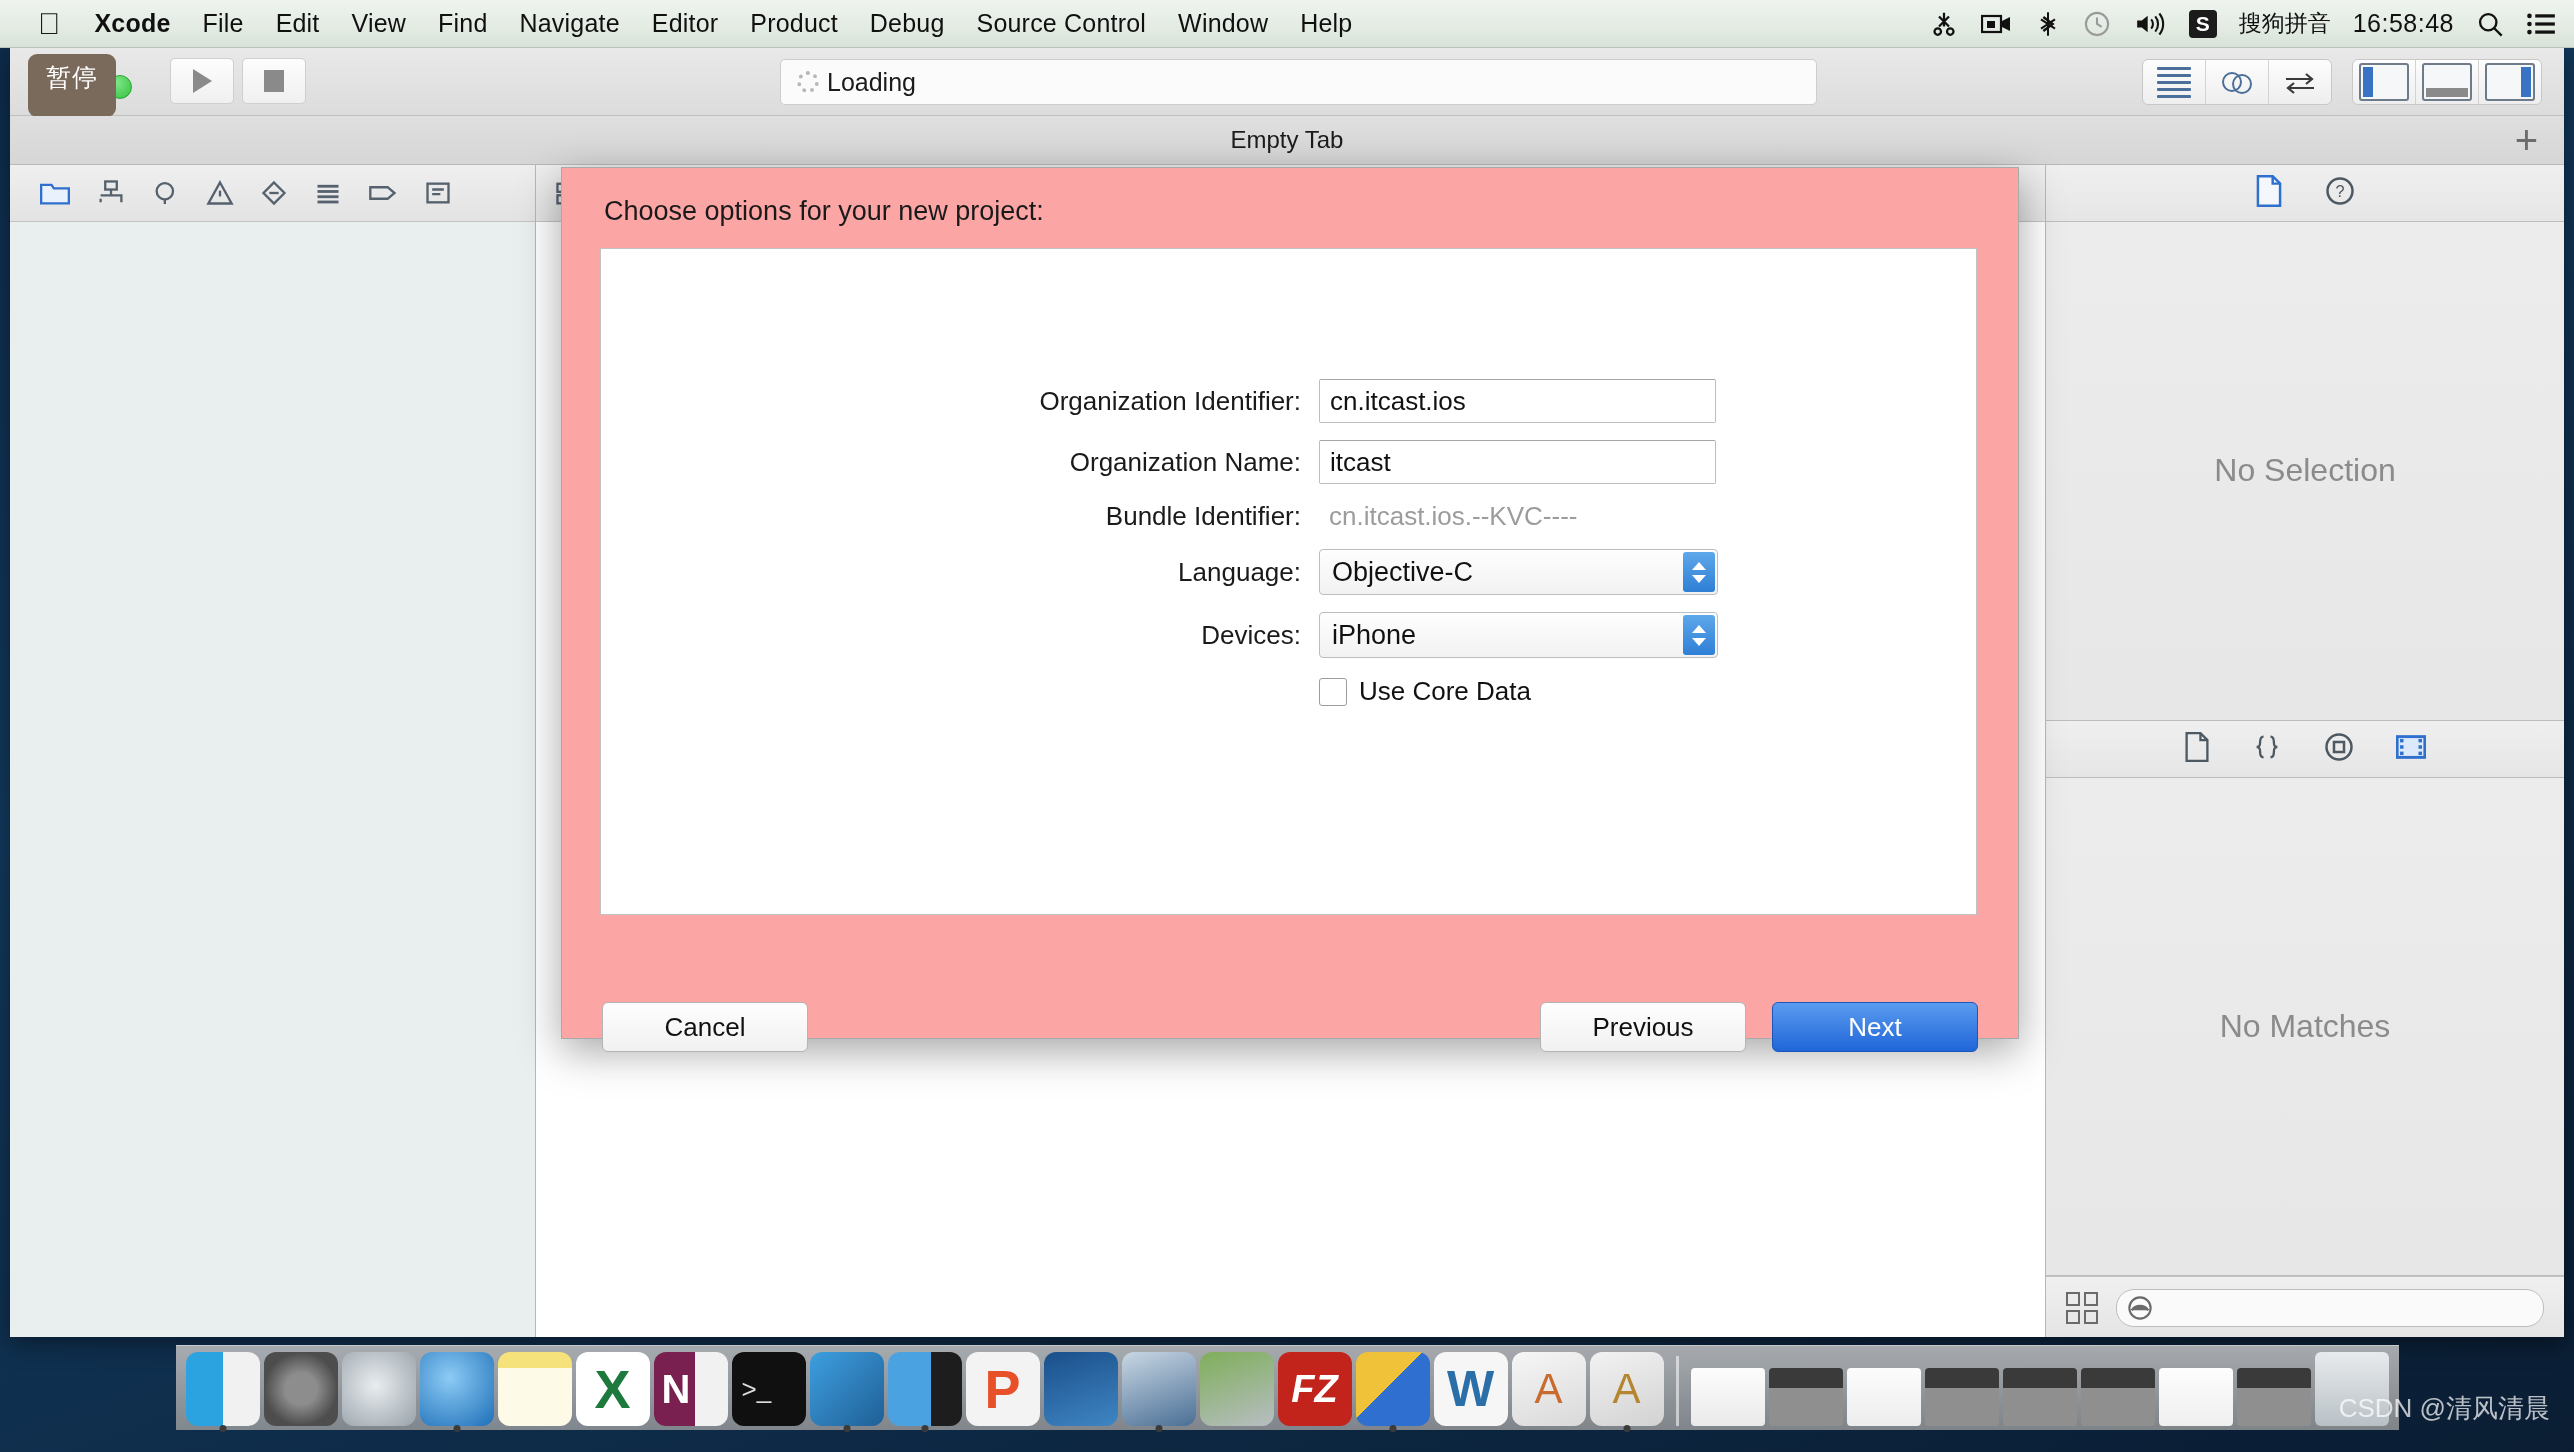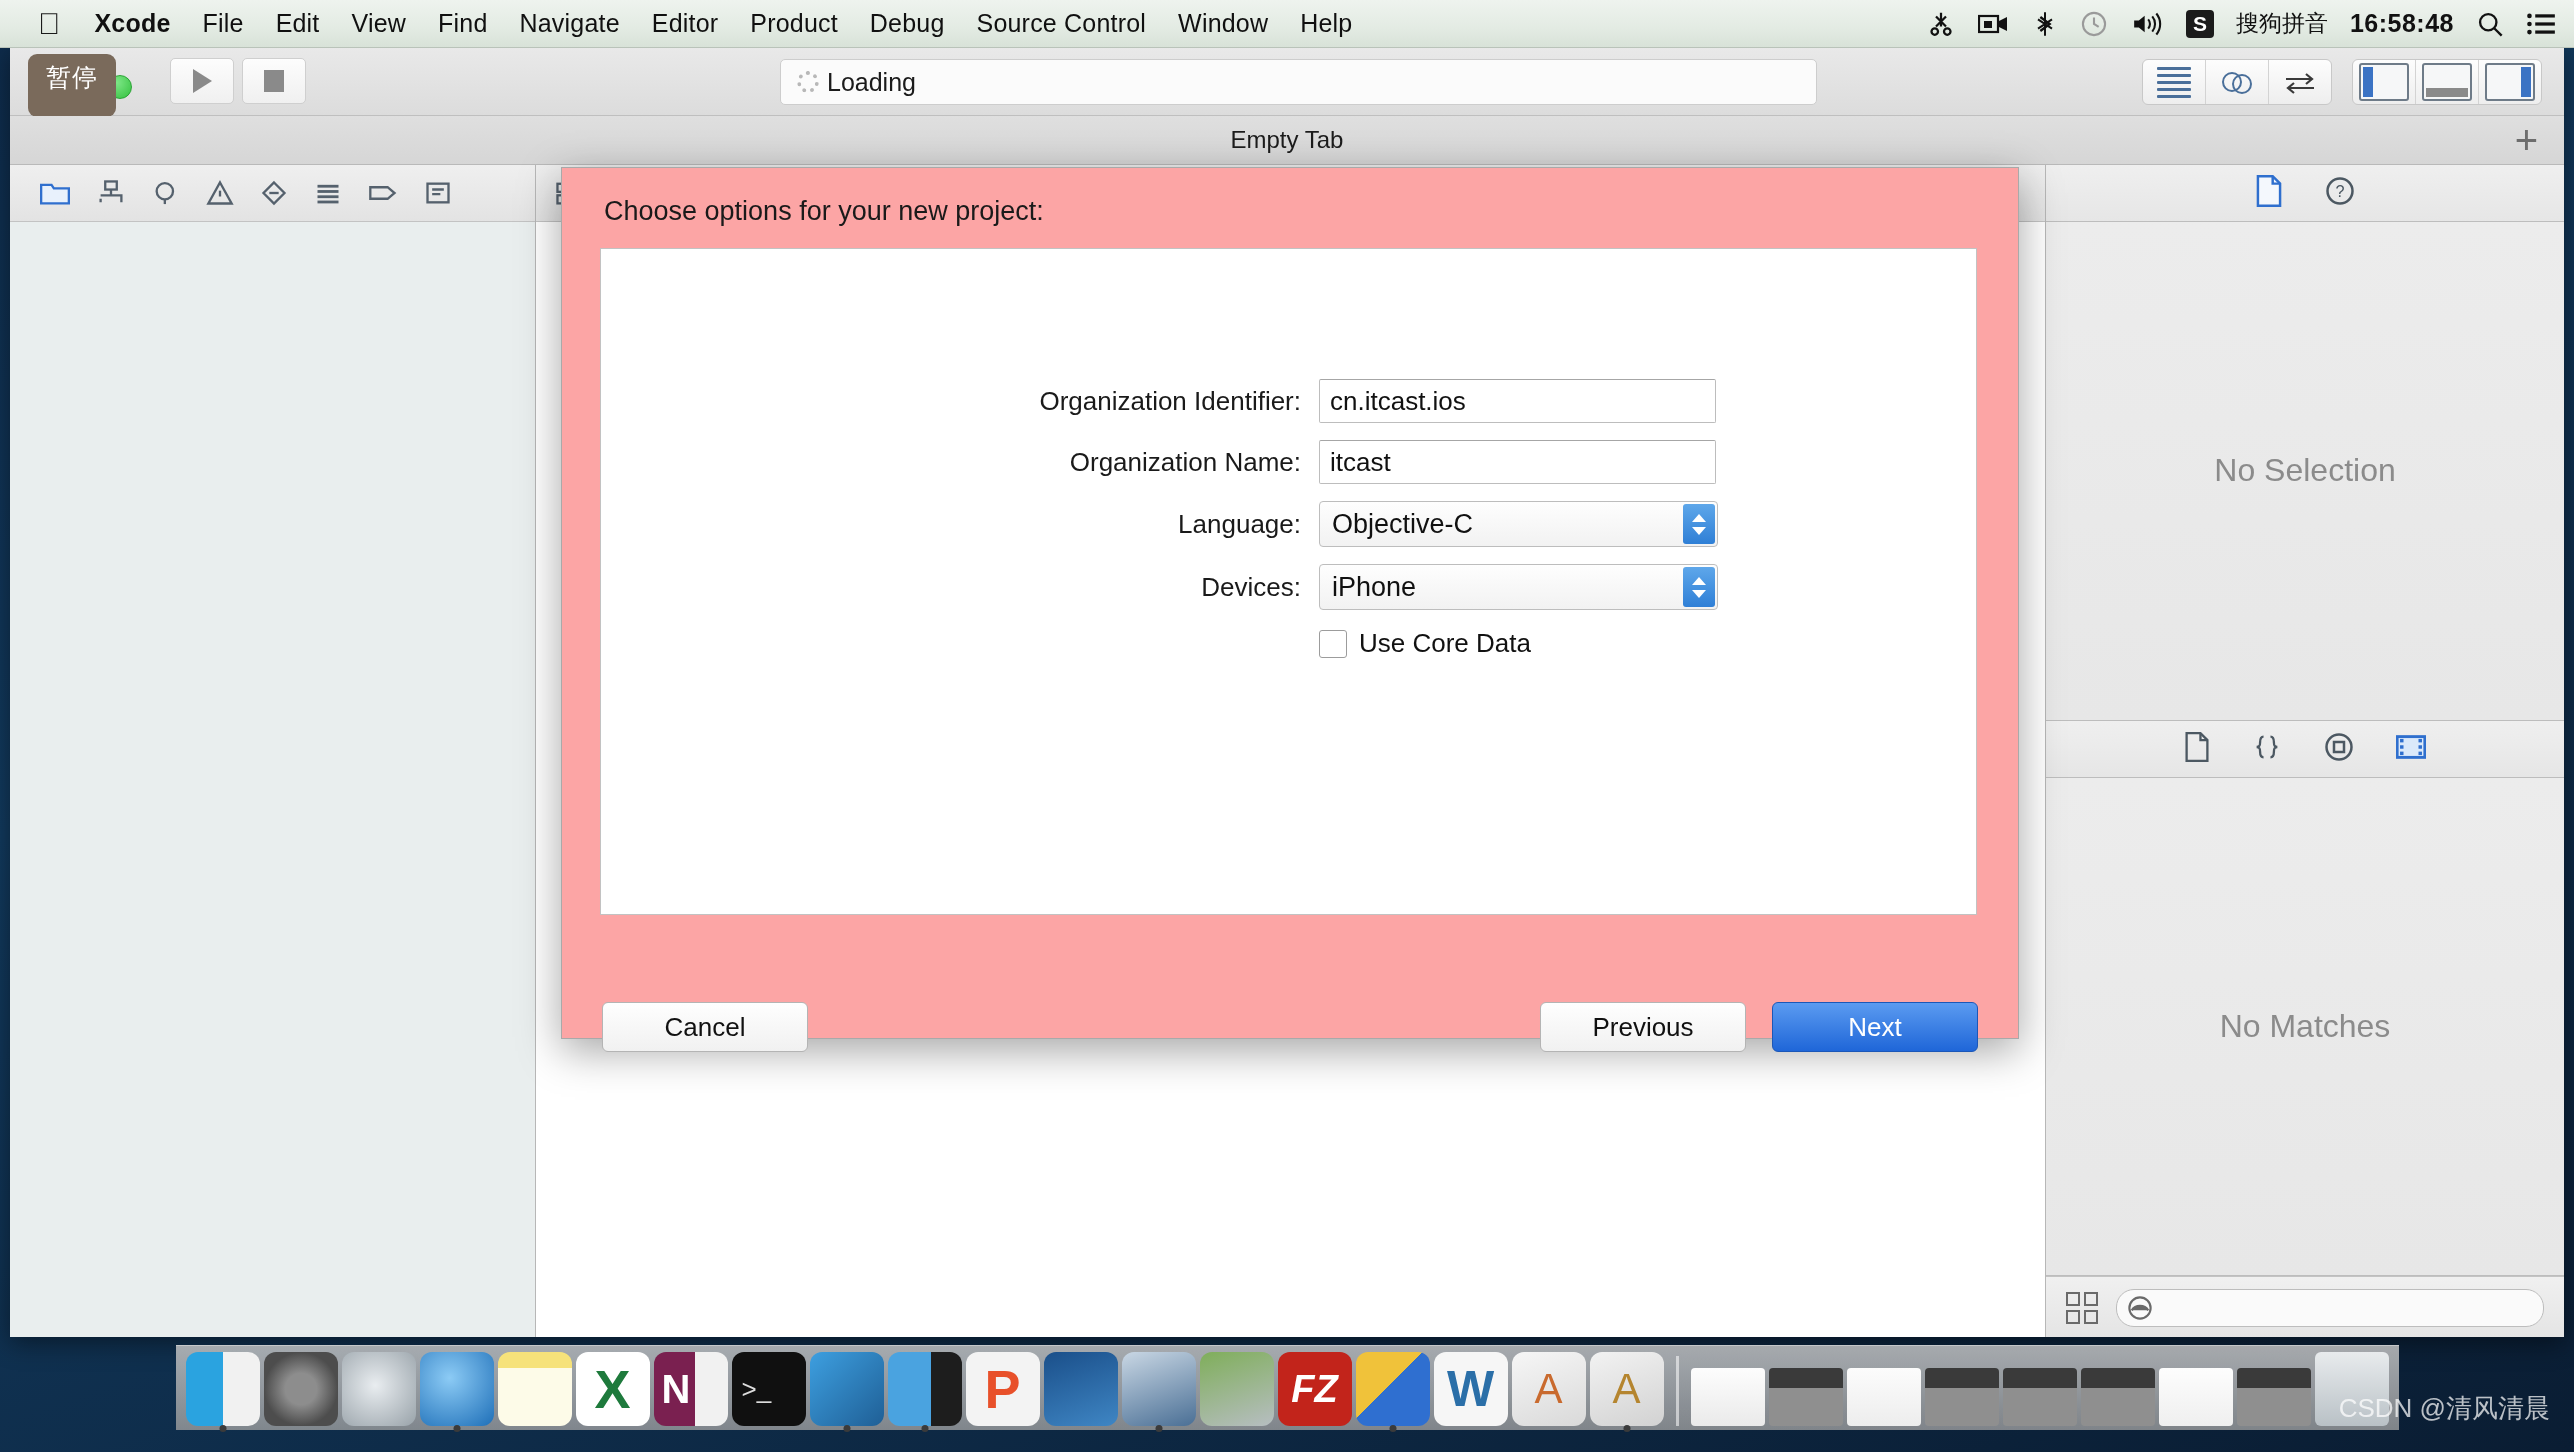--- a/index.html
+++ b/index.html
@@ -35,21 +35,21 @@
     position: absolute; right: 18px; top: 0; height: 47px;
     display: flex; align-items: center; gap: 22px;
   }
   .tray-icon { color: #1a1a1a; display:flex; align-items:center; justify-content:center; }
   .ime-badge {
     width: 28px; height: 28px; background: #1b1b1b; color: #fff;
     border-radius: 4px; font-size: 21px; font-weight: bold;
     display: flex; align-items: center; justify-content: center;
   }
   .tray-text { font-size: 23px; color: #111; white-space: nowrap; }
-  .tray-clock { font-size: 25px; color: #111; font-weight: 700; letter-spacing: .5px; }
+  .tray-clock { font-size: 25px; color: #111; font-weight: 400; letter-spacing: .5px; }
 
   
   #window {
     position: absolute; left: 10px; top: 47px;
     width: 2554px; height: 1290px;
     background: #ececec;
     box-shadow: 0 6px 24px rgba(0,0,0,.45);
     overflow: hidden;
   }
   
@@ -583,20 +583,24 @@
         <div class="form-row">
           <span class="form-label">Organization Identifier:</span>
           <span class="text-field">cn.itcast.ios</span>
         </div>
 
         <div class="form-row">
           <span class="form-label">Organization Name:</span>
           <span class="text-field">itcast</span>
         </div>
 
+        <div class="form-row">
+          <span class="form-label">Bundle Identifier:</span>
+          <span class="static-value">cn.itcast.ios.--KVC----</span>
+        </div>
 
         <div class="form-row">
           <span class="form-label">Language:</span>
           <span class="popup">
             <span>Objective-C</span>
             <span class="arrows">
                 <i class="up"></i>
                 <i class="down"></i>
               </span>
           </span>

